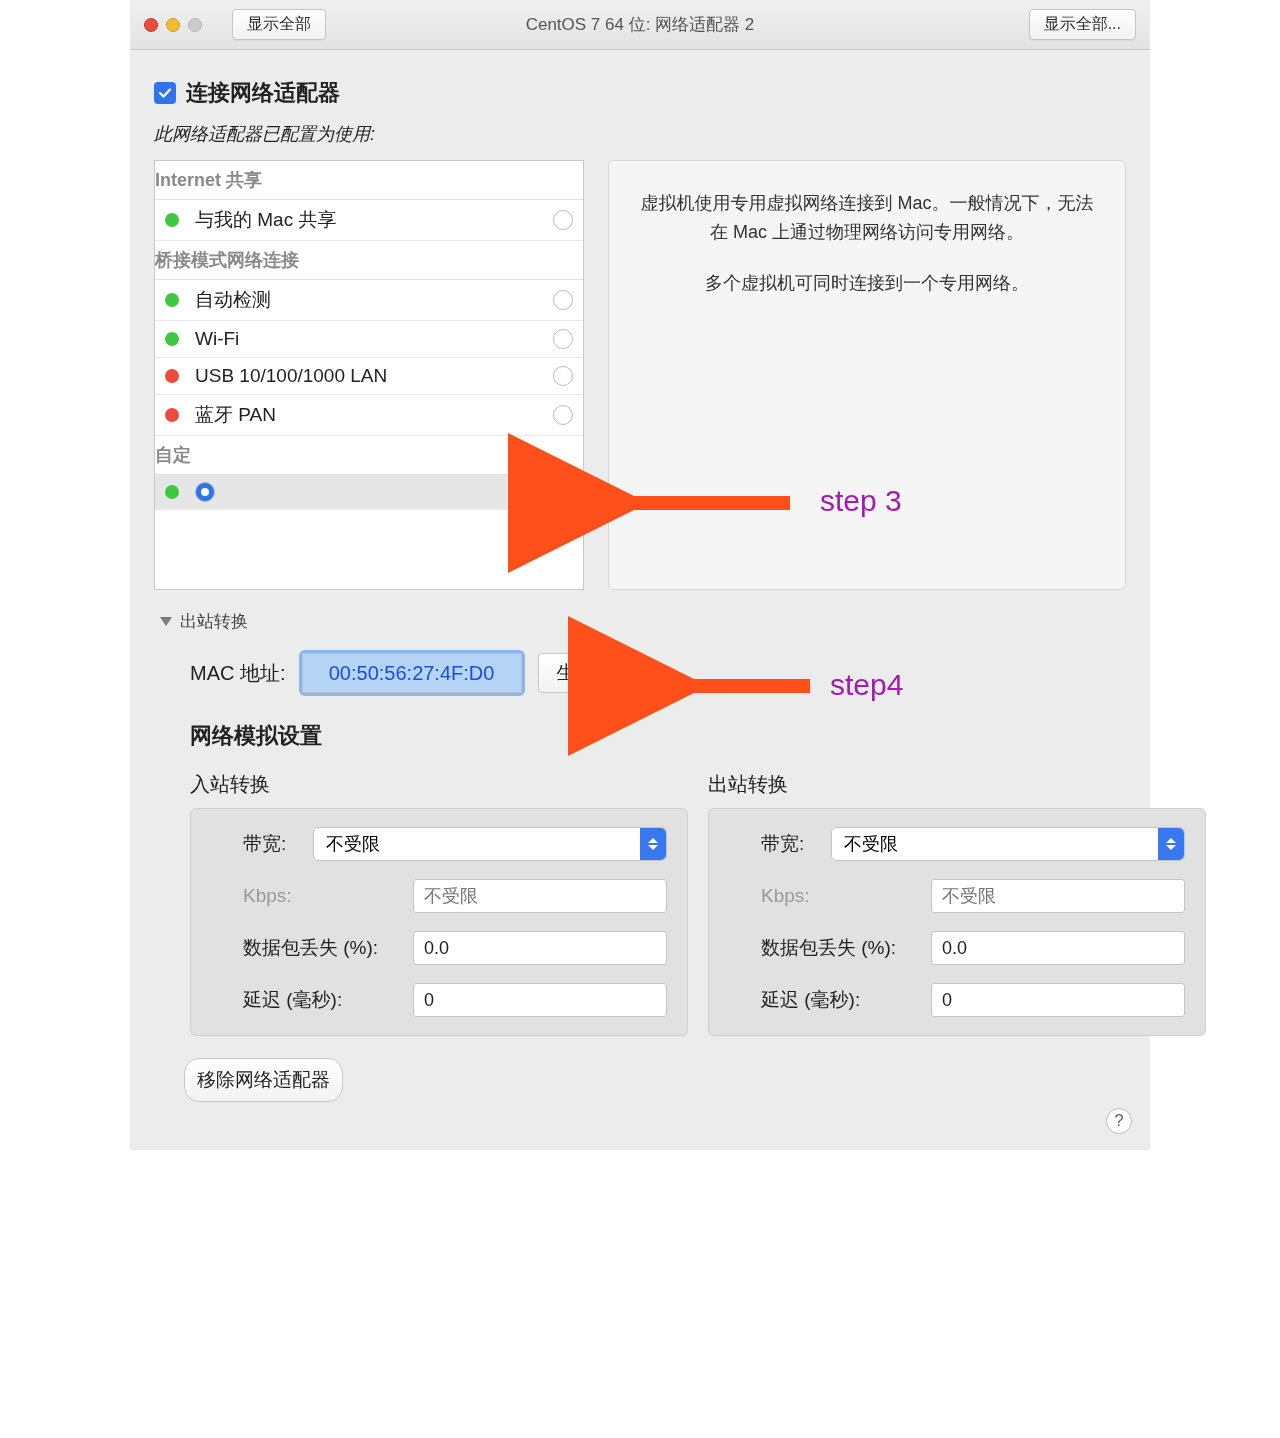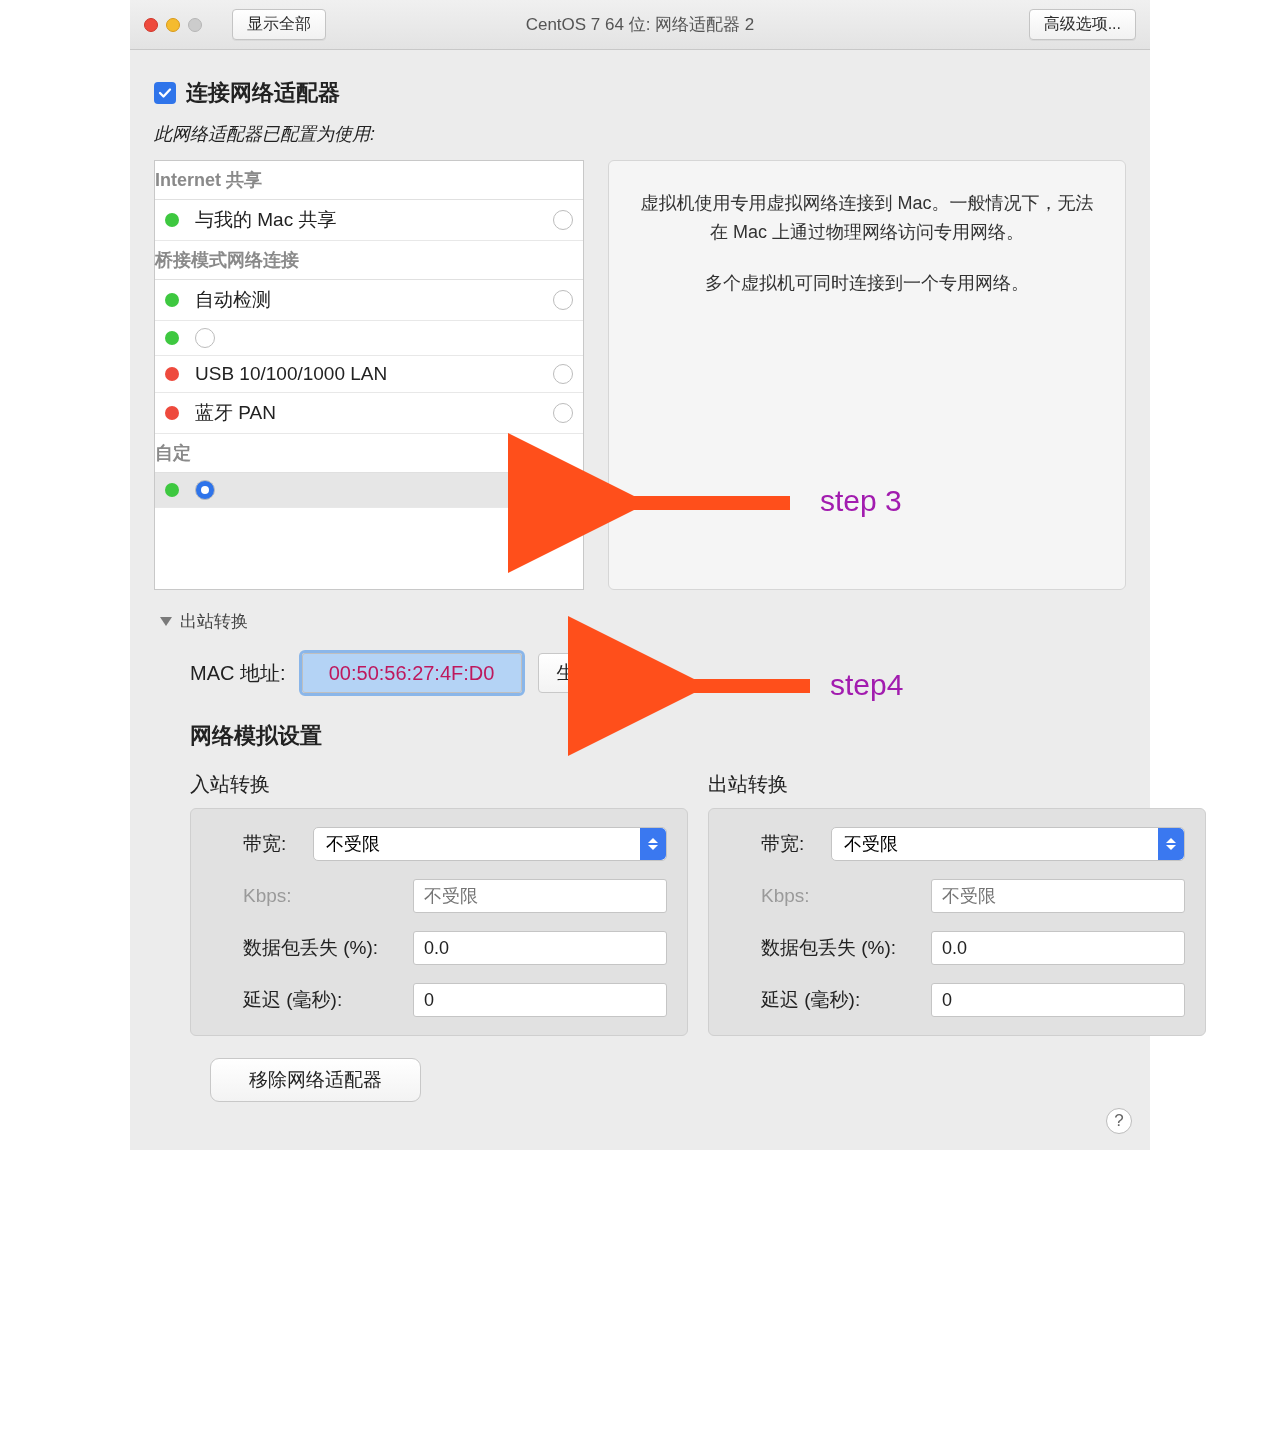--- a/index.html
+++ b/index.html
@@ -119,21 +119,21 @@
     border-left:6px solid transparent;
     border-right:6px solid transparent;
     border-top:9px solid #7a7a7a;
   }
   .mac-row { display:flex; align-items:center; gap:16px; margin-left:36px; margin-bottom:28px;}
   .mac-label{font-size:20px;color:#222;}
   .mac-input{
     width:220px;height:40px;border:1px solid #bfbfbf;border-radius:3px;
     background:#b4d3f5;
     outline:3px solid #8ab6e9;
-    text-align:center;font-size:20px; color:#be185d;
+    text-align:center;font-size:20px; color:#1d4ed8;
   }
   .gen-btn{
     background:linear-gradient(#fff,#f3f3f3);
     border:1px solid #c8c8c8; border-radius:4px;
     font-size:19px; padding:6px 18px; color:#222; cursor:pointer;
   }
   .section-title{ font-size:22px; font-weight:700; color:#222; margin-left:36px; margin-bottom:20px;}
   .sim-cols{ display:flex; gap:20px; margin-left:36px;}
   .sim-col{ flex:1; }
   .sim-col-title{ font-size:20px; color:#222; margin-bottom:10px;}
@@ -158,24 +158,24 @@
   }
   .select-caps::before{content:"";border-left:5px solid transparent;border-right:5px solid transparent;border-bottom:5px solid #fff;margin-bottom:2px;}
   .select-caps::after{content:"";border-left:5px solid transparent;border-right:5px solid transparent;border-top:5px solid #fff;}
   .txt-input{
     flex:0 0 165px; margin-left:auto;
     height:34px; border:1px solid #c5c5c5; border-radius:3px; background:#fff;
     padding:0 10px; font-size:18px; color:#222;
   }
   .txt-input.disabled{ color:#a8a8a8;}
   .remove-btn{
-    margin:22px 0 0 56px;
+    margin:22px 0 0 30px;
     background:linear-gradient(#fff,#f3f3f3);
-    border:1px solid #c8c8c8; border-radius:9px;
-    font-size:19px; padding:8px 38px; color:#222; cursor:pointer;
+    border:1px solid #c8c8c8; border-radius:15px;
+    font-size:19px; padding:8px 12px; color:#222; cursor:pointer;
   }
   .help-circle{
     width:26px;height:26px;border-radius:50%;border:1px solid #bcbcbc;
     background:#fff;color:#666;font-size:17px;
     display:flex;align-items:center;justify-content:center;
     position:absolute; right:18px; bottom:16px; cursor:pointer;
   }
   .overlay{ position:absolute; left:0; top:0; pointer-events:none;}
   .anno-text{
     position:absolute; color:#a21caf; font-size:30px;
@@ -188,21 +188,21 @@
 <div class="window">
 
   <div class="titlebar">
     <div class="traffic-lights">
       <div class="traffic-light tl-red"></div>
       <div class="traffic-light tl-yellow"></div>
       <div class="traffic-light tl-green"></div>
     </div>
     <button class="tb-btn">显示全部</button>
     <div class="tb-title">CentOS 7 64 位: 网络适配器 2</div>
-    <button class="tb-btn right">高级选项...</button>
+    <button class="tb-btn right">显示全部...</button>
   </div>
 
   <div class="content">
 
     <div class="row-cb">
       <div class="mac-checkbox">
         <svg viewBox="0 0 16 16">
             <path d="M3 8 L6.5 11.5 L13 4.5" stroke="#fff" stroke-width="2.3" fill="none" stroke-linecap="round" stroke-linejoin="round"></path>
           </svg>
       </div>
@@ -222,20 +222,21 @@
         </div>
 
         <div class="section-header">桥接模式网络连接</div>
         <div class="list-row">
           <span class="status-dot dot-green"></span>
           <span class="row-label">自动检测</span>
           <span class="radio"></span>
         </div>
         <div class="list-row">
           <span class="status-dot dot-green"></span>
+          <span class="row-label">Wi-Fi</span>
           <span class="radio"></span>
         </div>
         <div class="list-row">
           <span class="status-dot dot-red"></span>
           <span class="row-label">USB 10/100/1000 LAN</span>
           <span class="radio"></span>
         </div>
         <div class="list-row">
           <span class="status-dot dot-red"></span>
           <span class="row-label">蓝牙 PAN</span>

